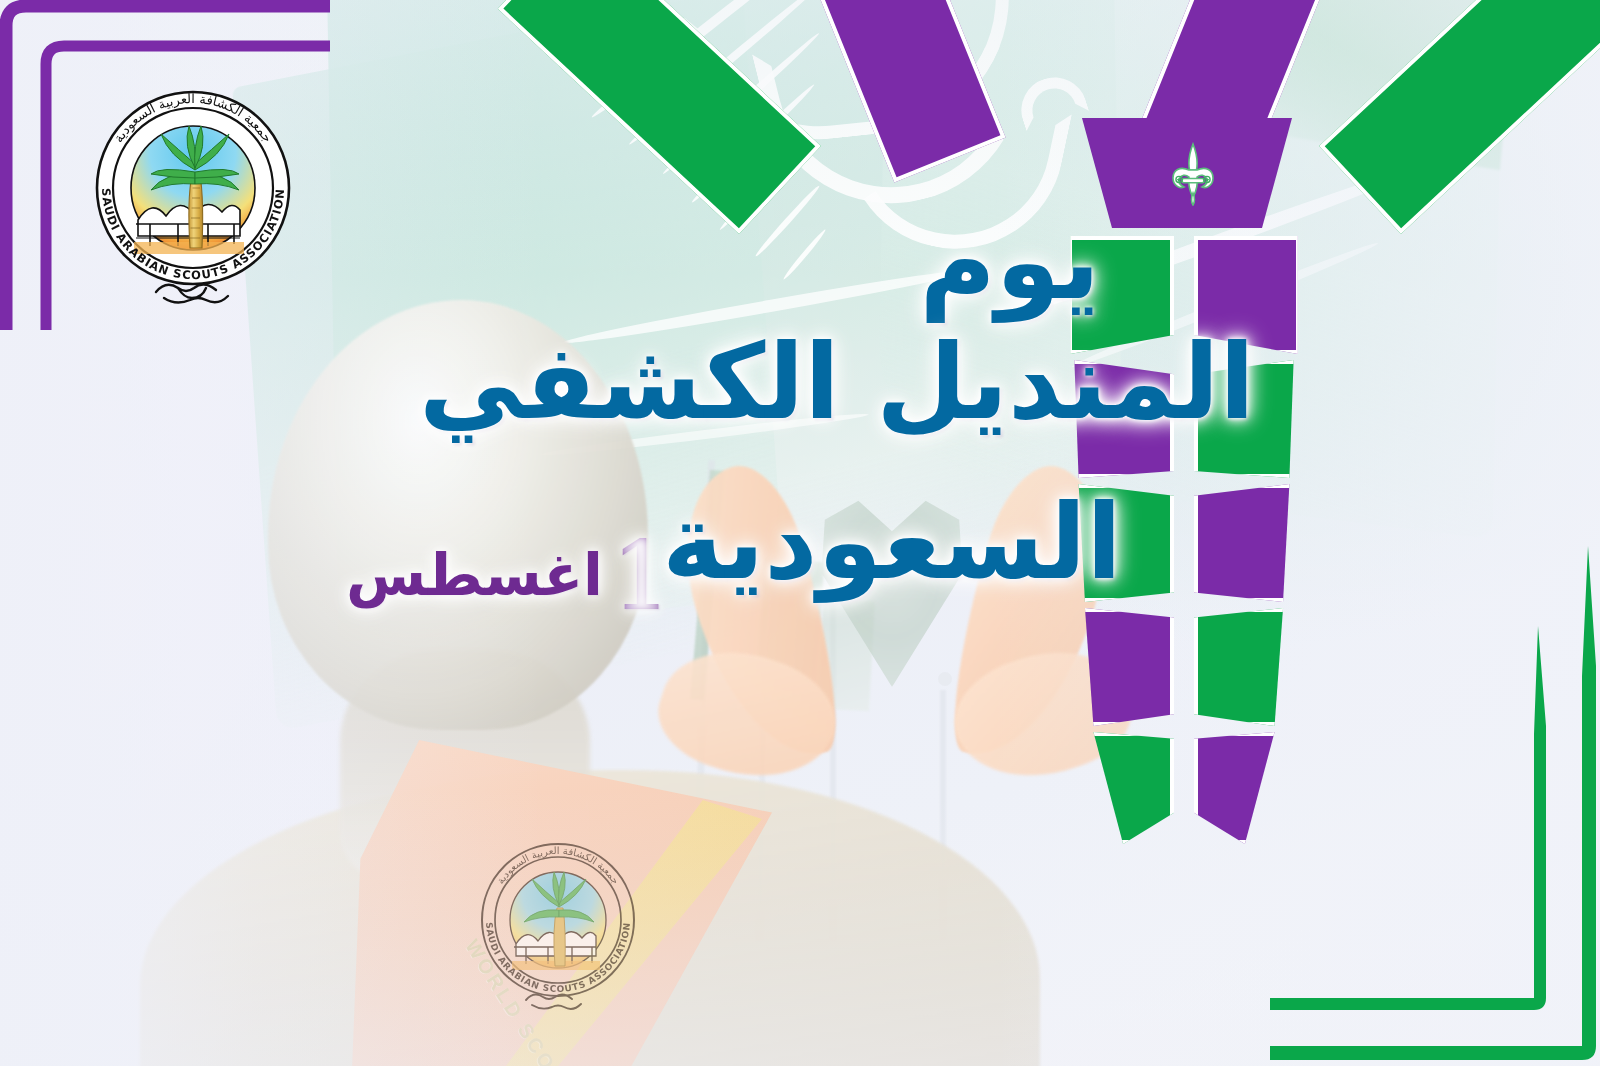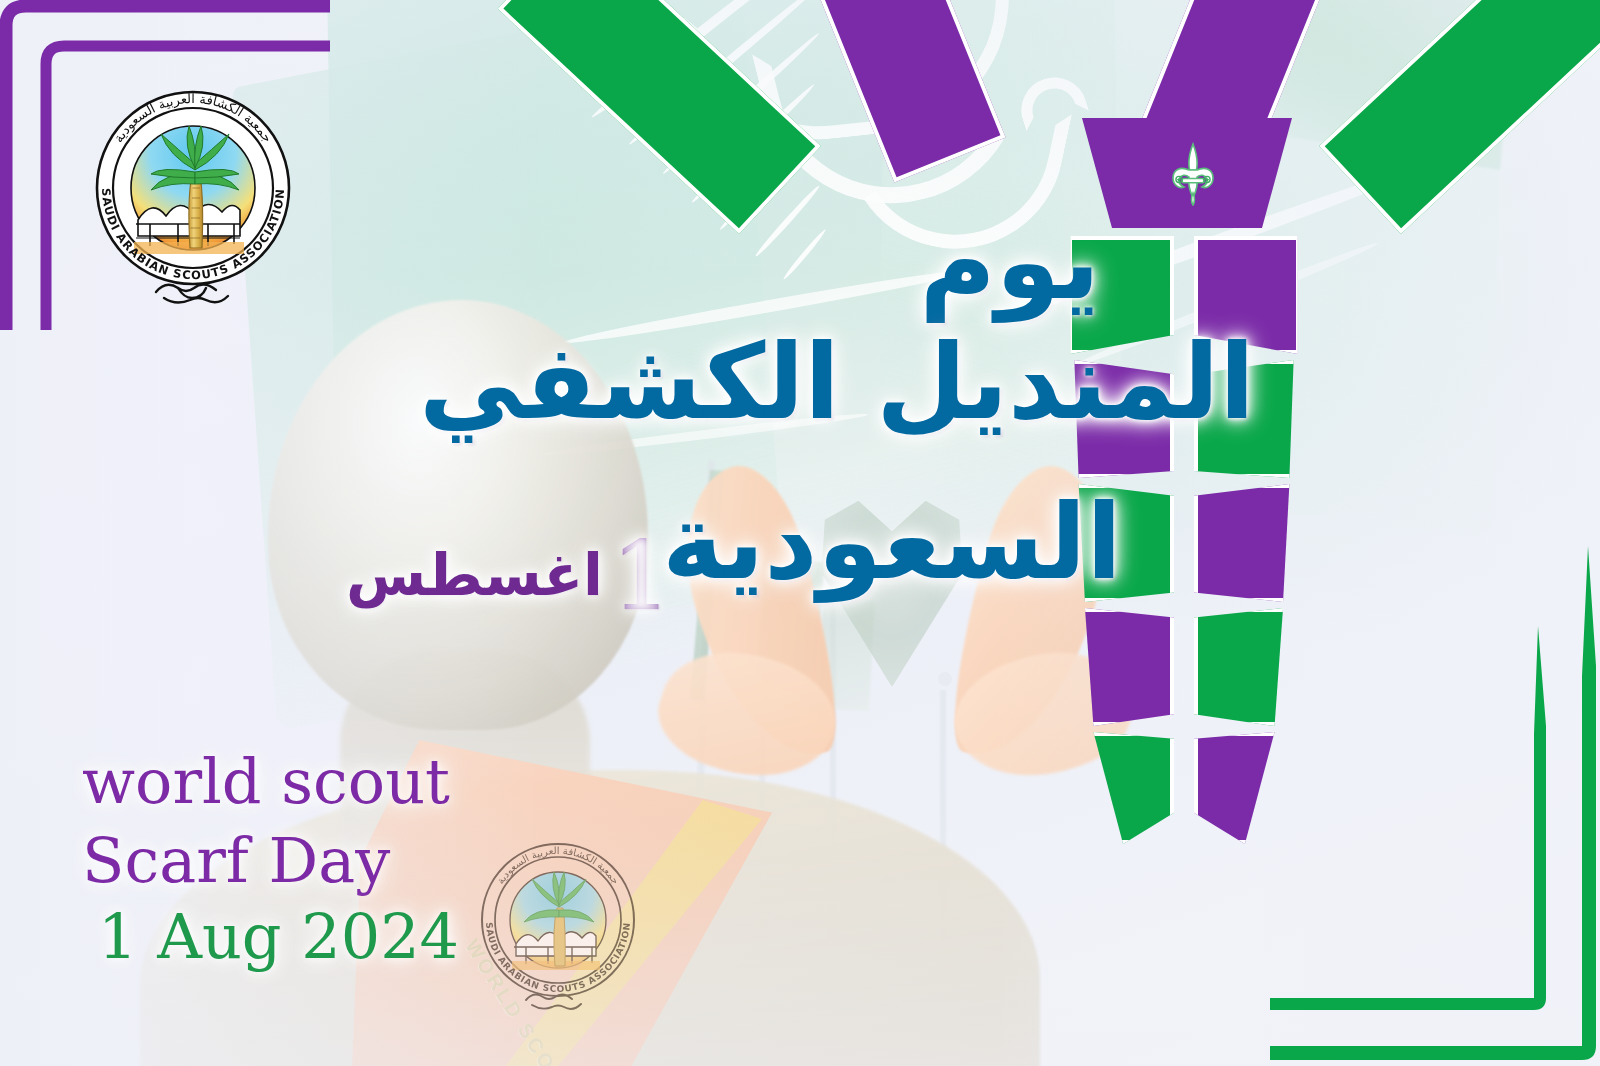--- a/index.html
+++ b/index.html
@@ -616,17 +616,14 @@
   </div>
 
   <div class="ar-title ar-l1">يوم</div>
   <div class="ar-title ar-l2">المنديل الكشفي</div>
   <div class="ar-title ar-l3">السعودية</div>
 
   <div class="ar-date">
     <span class="num">1</span><span>اغسطس</span>
   </div>
 
-  <div class="en-title">world scout
-Scarf Day</div>
-  <div class="en-date">1 Aug 2024</div>
 
 </div>
 
 </body></html>

